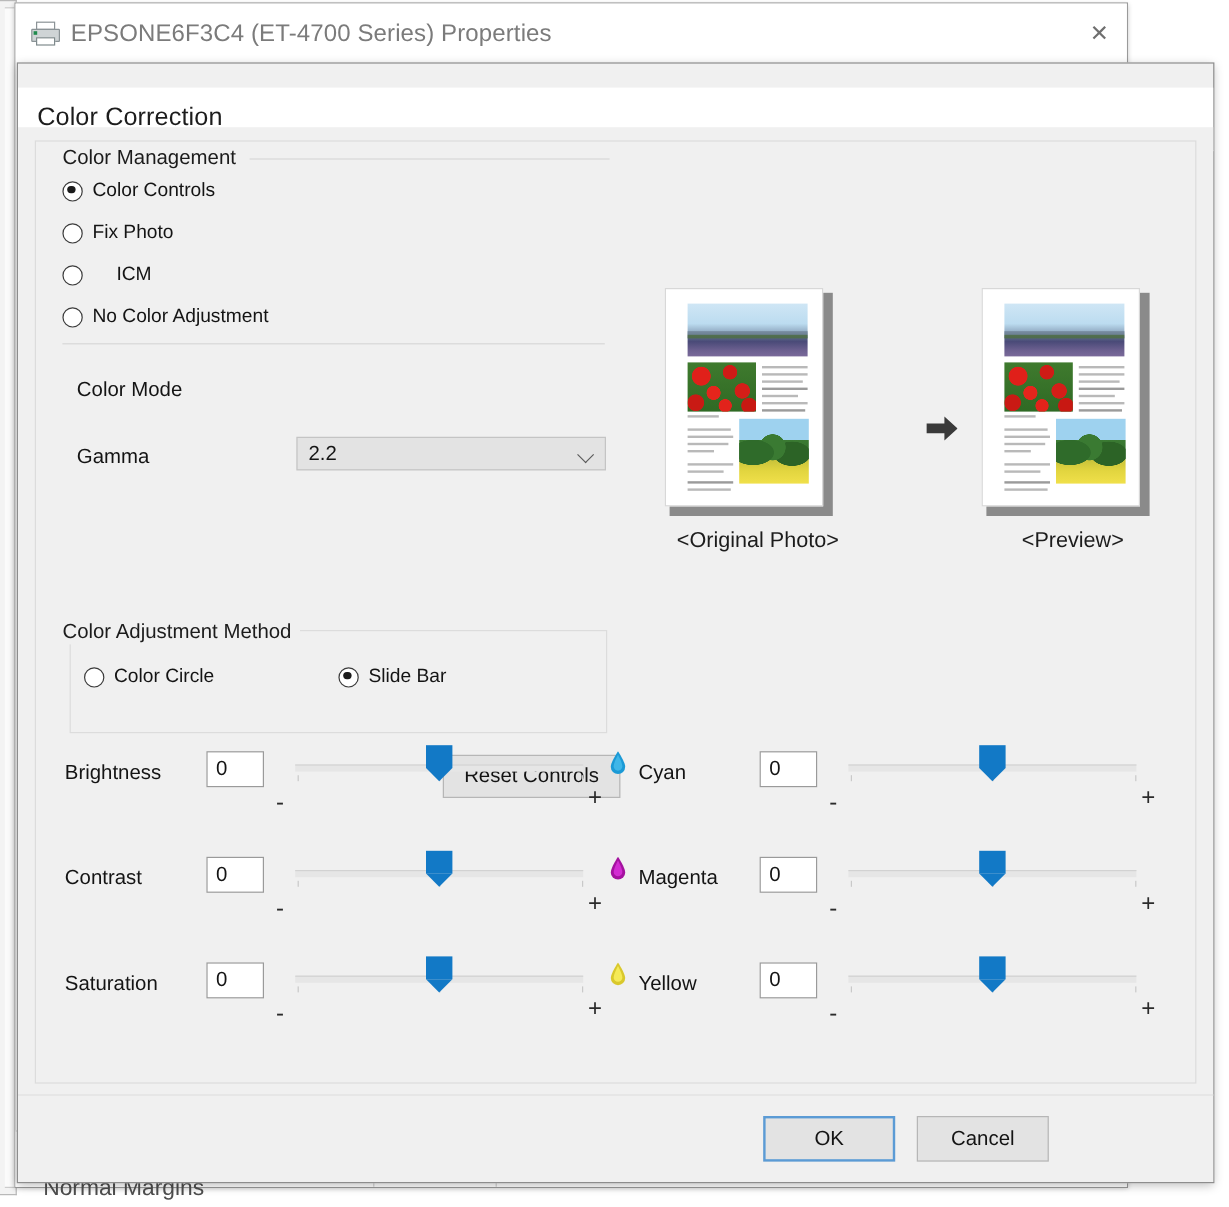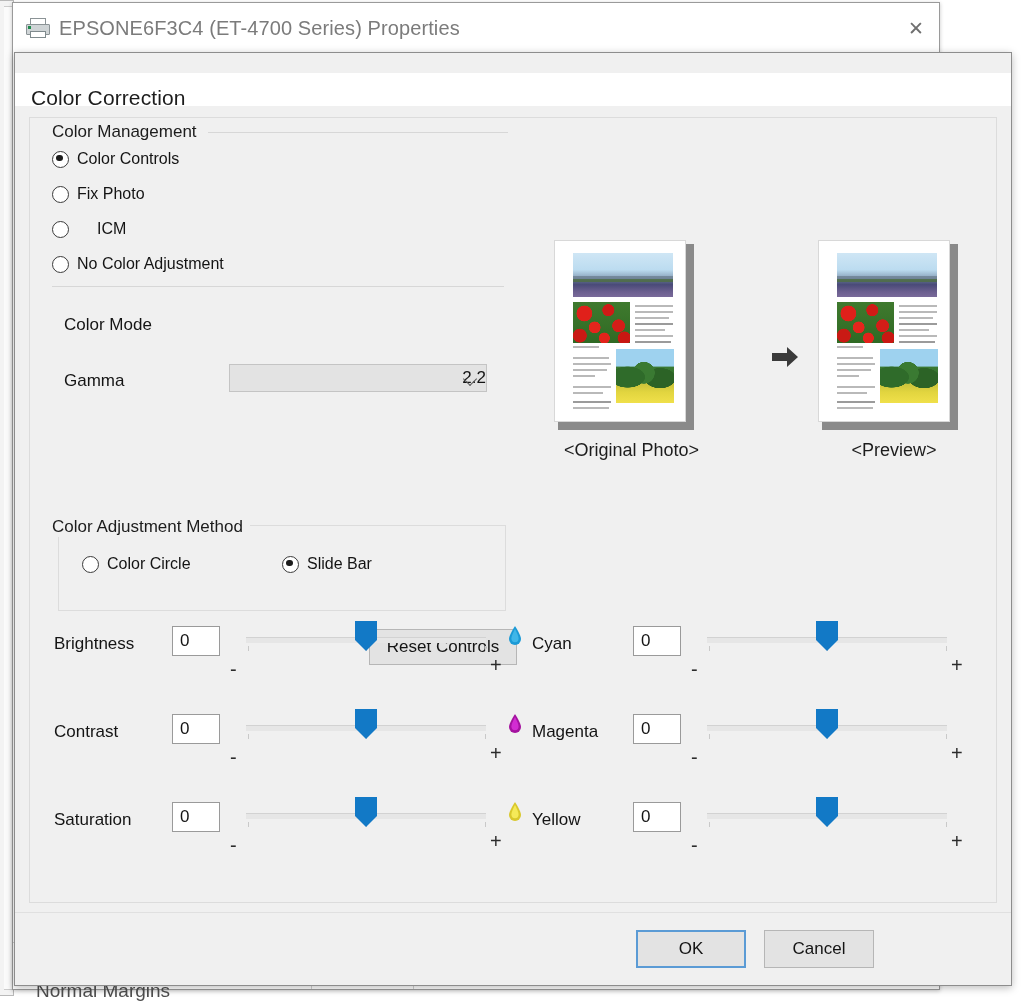--- a/index.html
+++ b/index.html
@@ -284,29 +284,29 @@
         <div class="radio-row" style="left:22px;top:137px;">
           <div class="radio"></div>
           <div class="radio-label">No Color Adjustment</div>
         </div>
 
         <div id="cm-divider"></div>
 
         <div class="field-label" style="left:34px;top:197px;">Color Mode</div>
 
         <div class="field-label" style="left:34px;top:253px;">Gamma</div>
-        <div class="combo" style="left:199px;top:246px;width:258px;justify-content:flex-end;">
+        <div class="combo" style="left:217px;top:246px;width:258px;">
           <div class="combo-value">2.2</div>
           <div class="combo-arrow"></div>
         </div>
 
         <div id="group-cam"></div>
         <div id="group-cam-label">Color Adjustment Method</div>
 
-        <div class="radio-row" style="left:52px;top:437px;">
+        <div class="radio-row" style="left:40px;top:437px;">
           <div class="radio"></div>
           <div class="radio-label">Color Circle</div>
         </div>
         <div class="radio-row" style="left:252px;top:437px;">
           <div class="radio checked"></div>
           <div class="radio-label">Slide Bar</div>
         </div>
 
         <div id="reset-controls">Reset Controls</div>
 

